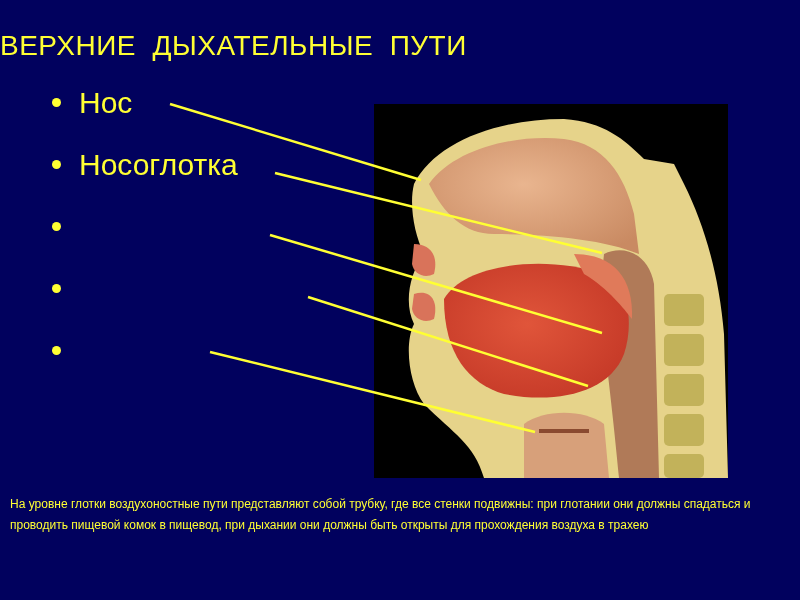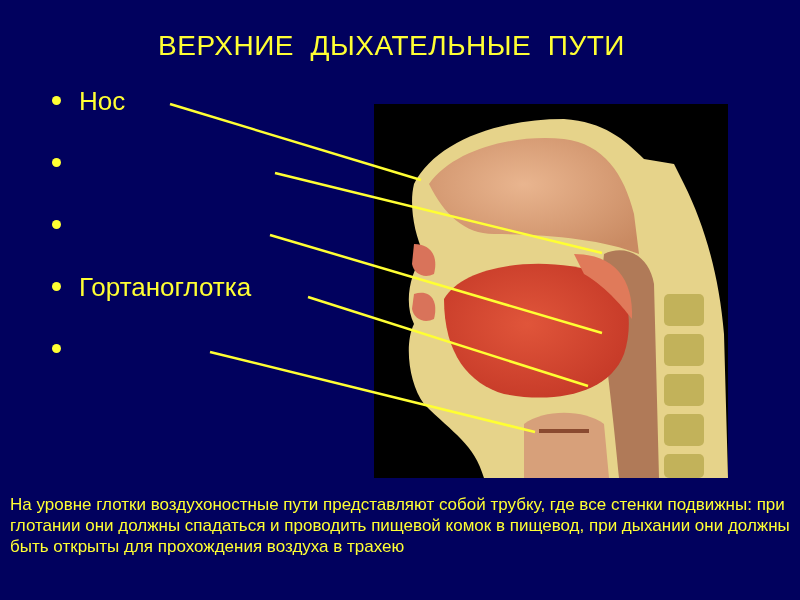--- a/index.html
+++ b/index.html
@@ -5,52 +5,52 @@
   html, body { margin: 0; padding: 0; }
   body {
     width: 800px; height: 600px; overflow: hidden;
     background: #01015e;
     position: relative;
     font-family: "Liberation Sans", "DejaVu Sans", sans-serif;
     color: #ffff33;
   }
   .title {
     position: absolute; left: 0; top: 30px; width: 783px;
-    text-align: center; font-size: 28px; letter-spacing: 0.5px;
+    font-size: 28px; letter-spacing: 0.5px;
     color: #ffff33; white-space: pre;
   }
   .bullets { position: absolute; left: 52px; top: 86px; margin: 0; padding: 0; list-style: none; }
   .bullets li {
-    position: absolute; left: 0; font-size: 26px; white-space: nowrap; color: #ffff33;
+    position: absolute; left: 0; font-size: 30px; white-space: nowrap; color: #ffff33;
   }
   .bullets li .dot {
     display: inline-block; width: 9px; height: 9px; border-radius: 50%;
     background: #ffff33; margin-right: 18px; vertical-align: middle; position: relative; top: -3px;
   }
   .figure {
     position: absolute; left: 374px; top: 104px; width: 354px; height: 374px;
     background: #000; overflow: hidden;
   }
   .figure svg { position: absolute; left: 0; top: 0; }
   .leaders { position: absolute; left: 0; top: 0; pointer-events: none; }
   .caption {
     position: absolute; left: 10px; top: 494px; width: 790px;
-    font-size: 17px; line-height: 21px; color: #ffff33;
+    font-size: 12px; line-height: 21px; color: #ffff33;
   }
 </style>
 </head>
 <body>
 
 <div class="title">ВЕРХНИЕ  ДЫХАТЕЛЬНЫЕ  ПУТИ</div>
 
 <ul class="bullets">
   <li style="top:0px"><span class="dot"></span><span>Нос</span></li>
-  <li style="top:62px"><span class="dot"></span></li>
+  <li style="top:62px"><span class="dot"></span><span>Носоглотка</span></li>
   <li style="top:124px"><span class="dot"></span></li>
-  <li style="top:186px"><span class="dot"></span><span>Гортаноглотка</span></li>
+  <li style="top:186px"><span class="dot"></span></li>
   <li style="top:248px"><span class="dot"></span></li>
 </ul>
 
 <div class="figure">
   <svg width="354" height="374" viewBox="0 0 354 374">
     <defs>
       <radialGradient id="skin" cx="45%" cy="40%" r="70%">
         <stop offset="0%" stop-color="#e9b58f"></stop>
         <stop offset="100%" stop-color="#c98a62"></stop>
       </radialGradient>

